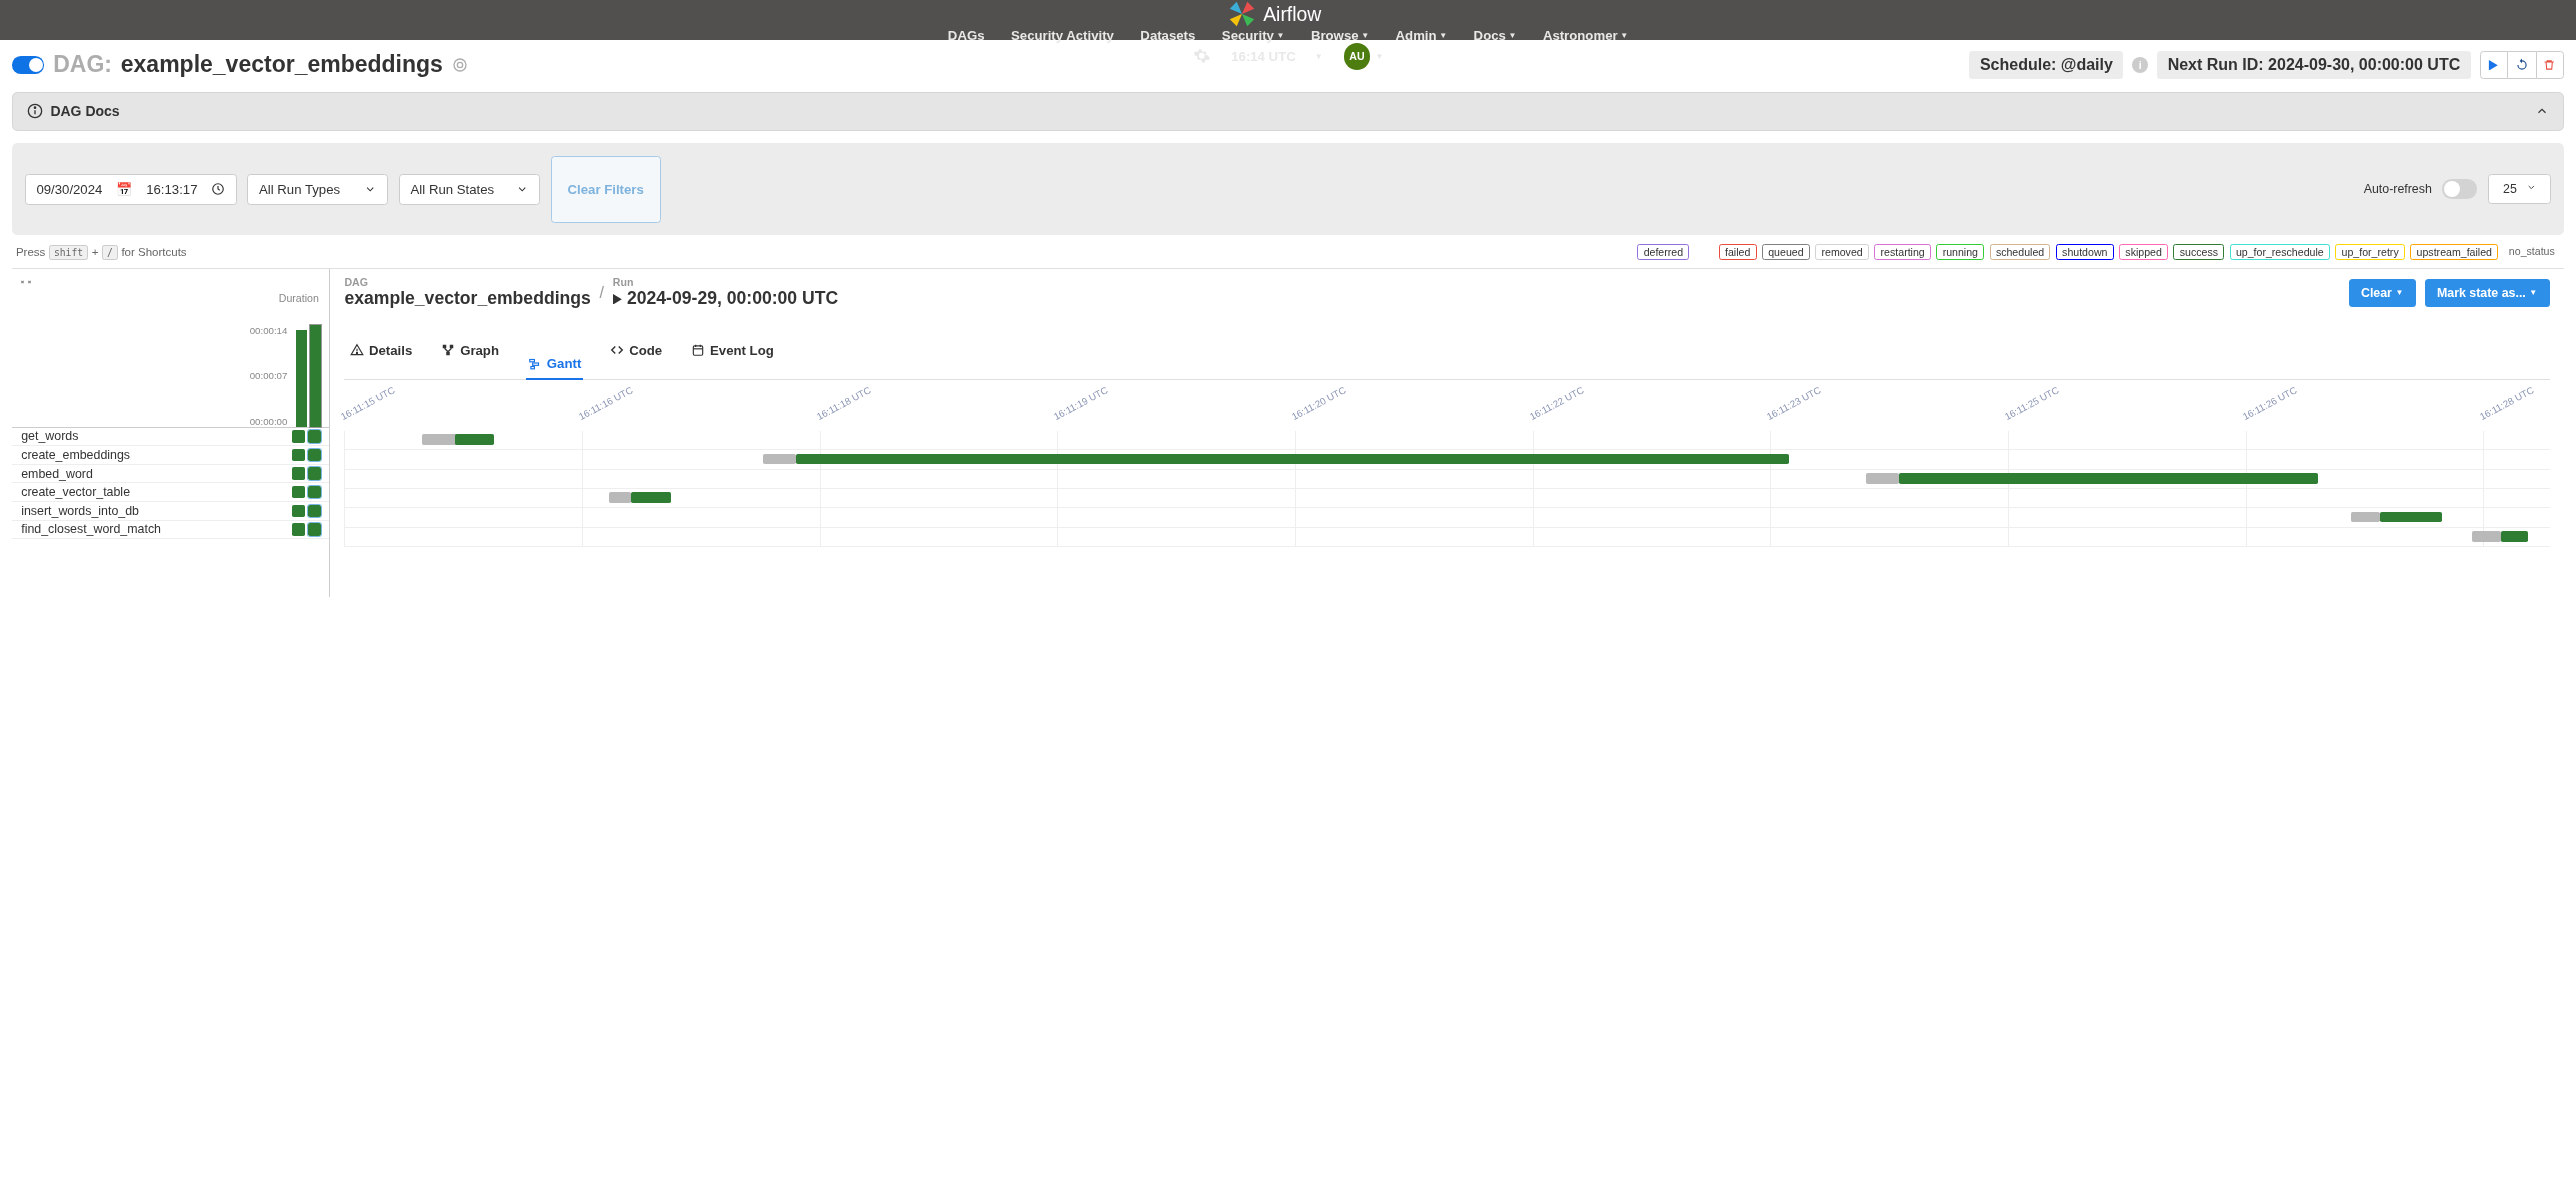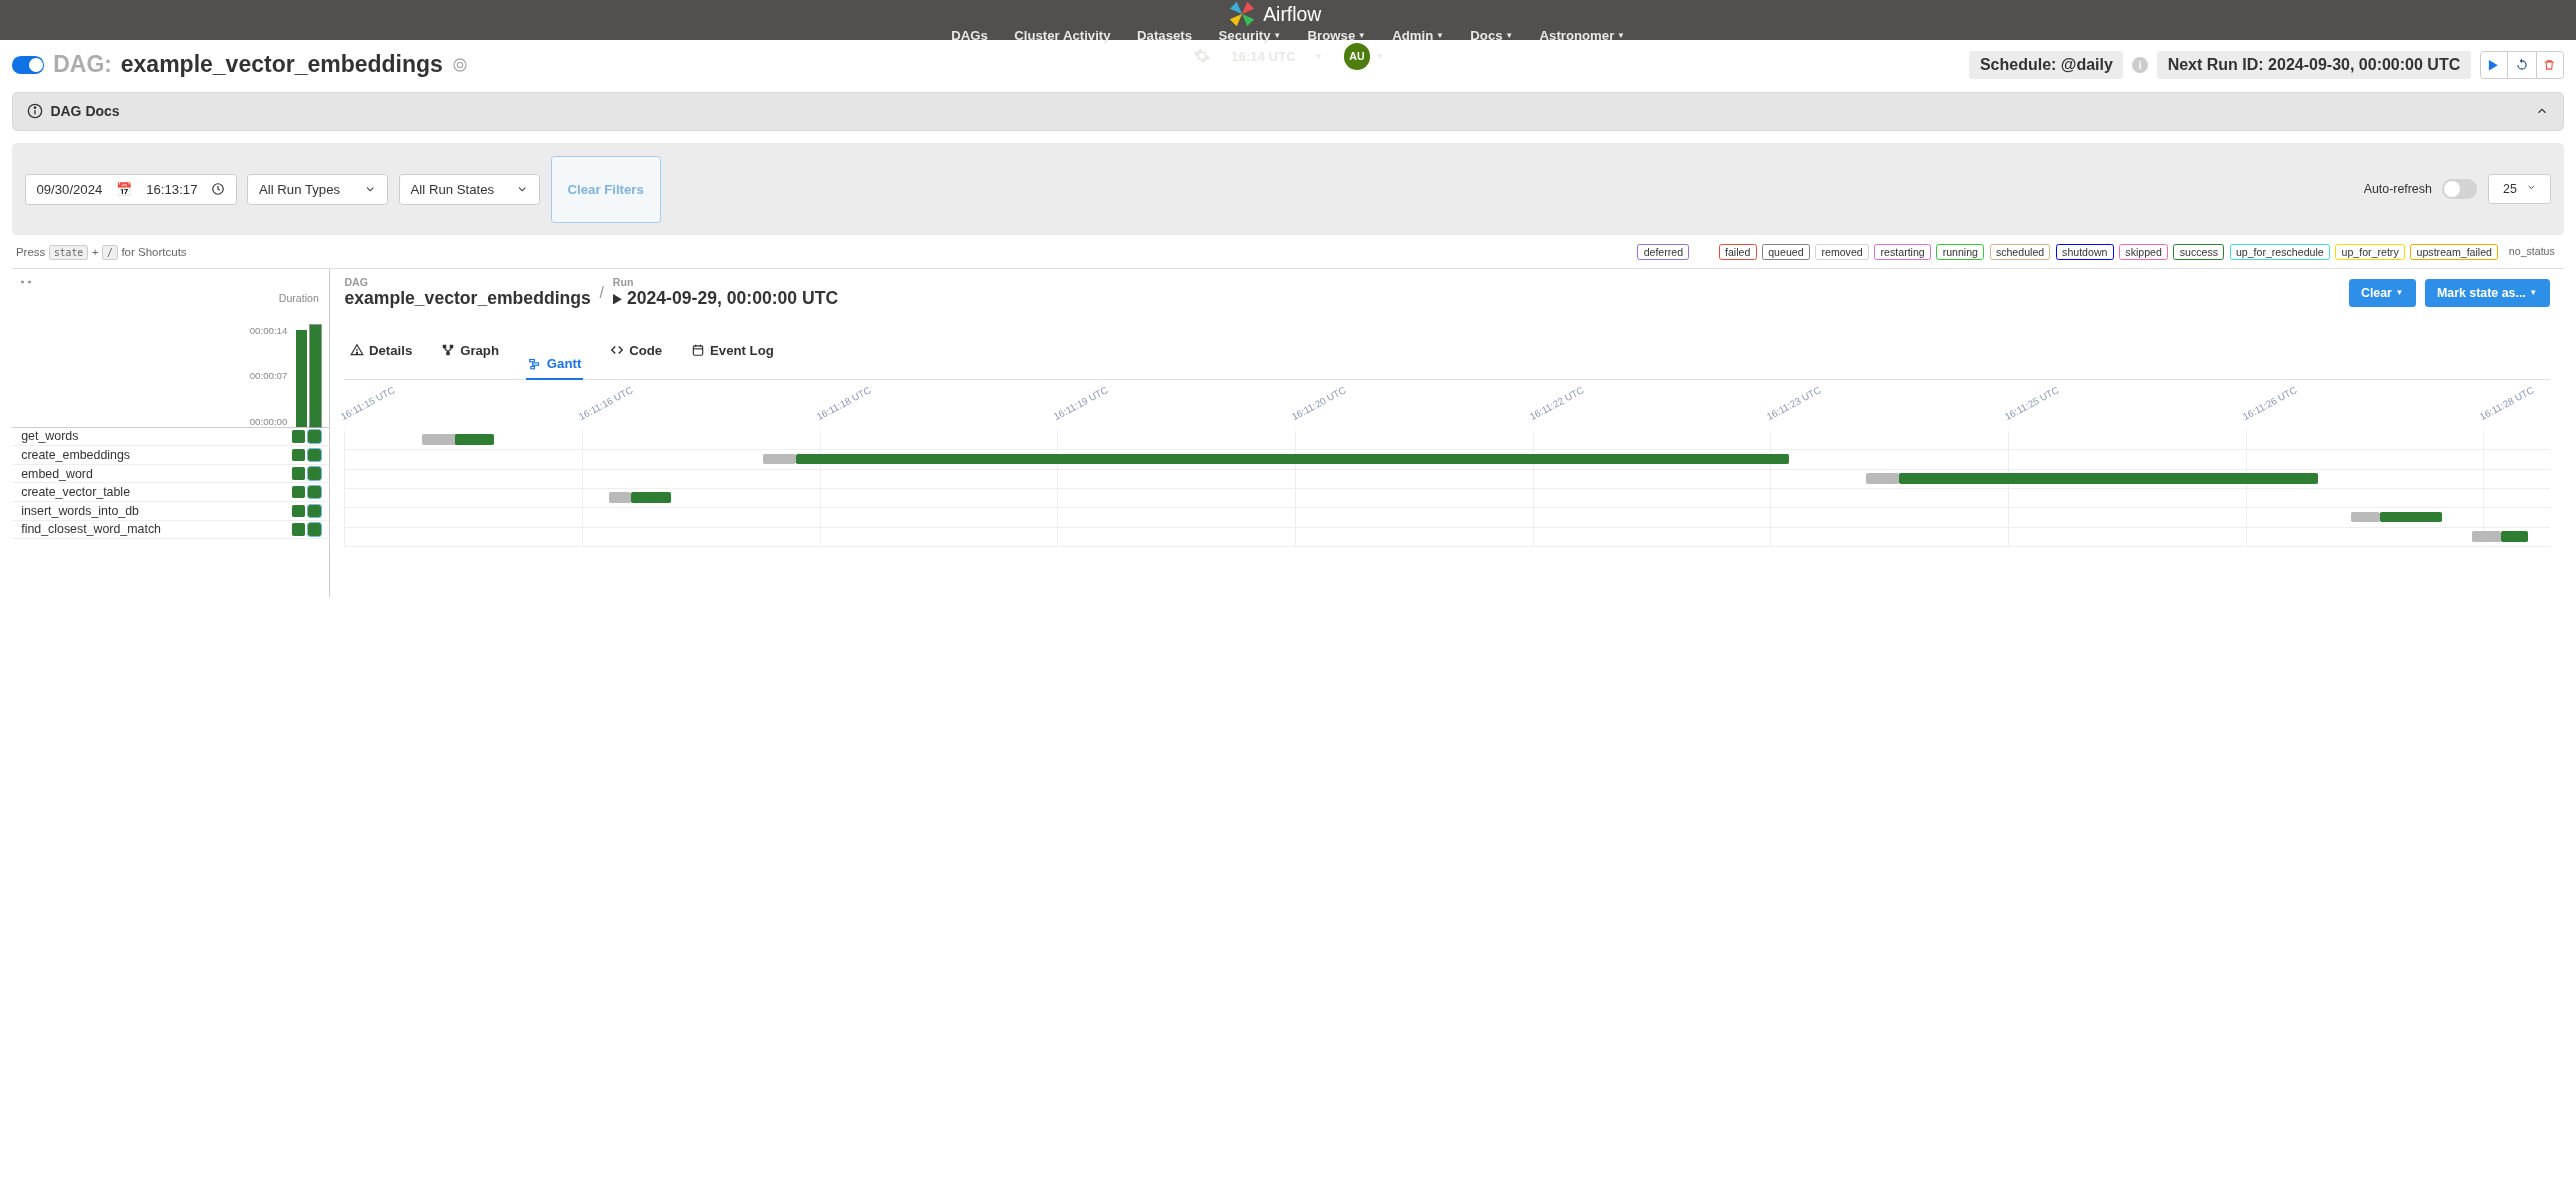--- a/index.html
+++ b/index.html
@@ -116,21 +116,21 @@
         <path d="M32 32 L20 60 L4 44 Z" fill="#f4c20d"></path>
       </svg>
     </span>
     <span class="logo-text">Airflow</span>
   </div>
   <div class="nav-items">
     <span class="nav-item">
         <span>DAGs</span>
       </span>
     <span class="nav-item">
-        <span>Cluster Activity</span>
+        <span>Security Activity</span>
       </span>
     <span class="nav-item">
         <span>Datasets</span>
       </span>
     <span class="nav-item">
         <span>Security</span>
         <span class="nav-caret">▼</span>
       </span>
     <span class="nav-item">
         <span>Browse</span>
@@ -255,21 +255,21 @@
         <svg width="10.6" height="10.6" viewBox="0 0 24 24" fill="none" stroke="#333" stroke-width="2">
             <path d="M6 9l6 6 6-6"></path>
           </svg>
       </div>
     </div>
   </div>
 
   <div class="legend-row">
     <span class="shortcuts">
       <span>Press</span>
-      <span class="kbd">state</span>
+      <span class="kbd">shift</span>
       <span>+</span>
       <span class="kbd">/</span>
       <span>for Shortcuts</span>
     </span>
     <div class="legend" id="legend">
         <span class="legend-item" style="border-color: rgb(147, 112, 219); color: rgb(51, 51, 51);">deferred</span>
         <span class="legend-item" style="border-color: rgb(231, 76, 60); color: rgb(51, 51, 51); margin-left: 24px;">failed</span>
         <span class="legend-item" style="border-color: rgb(128, 128, 128); color: rgb(51, 51, 51);">queued</span>
         <span class="legend-item" style="border-color: rgb(211, 211, 211); color: rgb(51, 51, 51);">removed</span>
         <span class="legend-item" style="border-color: rgb(218, 112, 214); color: rgb(51, 51, 51);">restarting</span>

